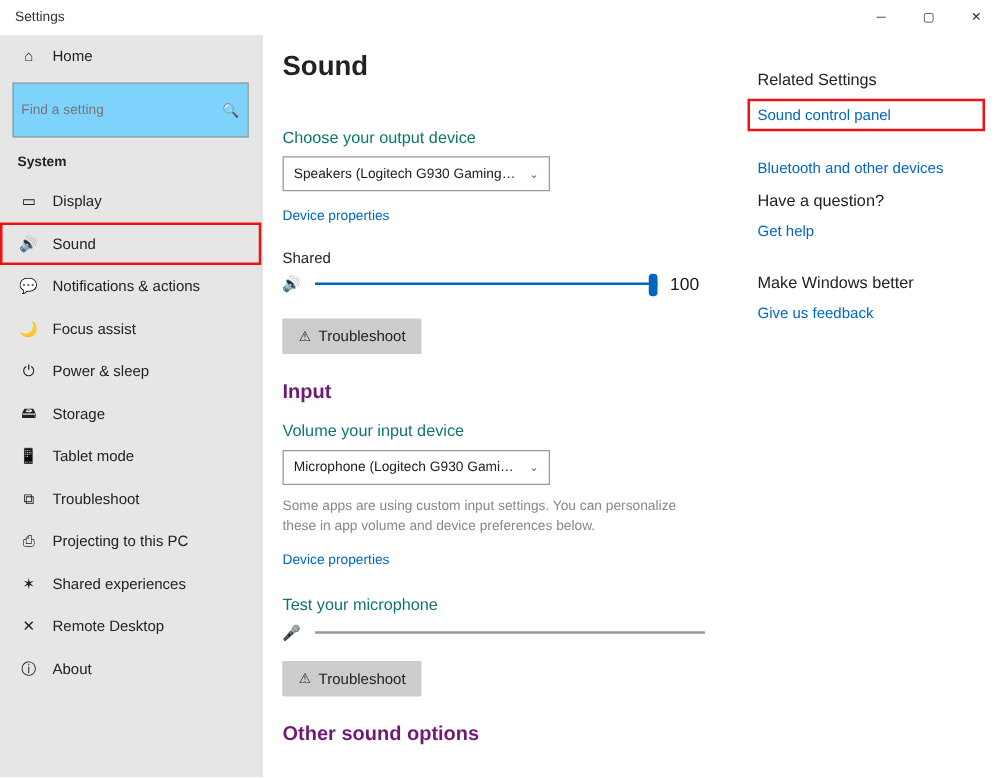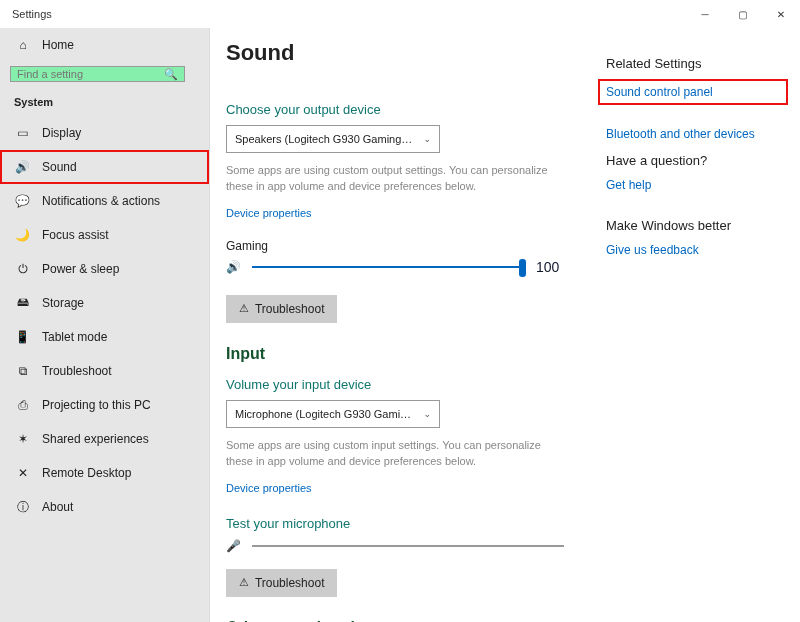--- a/index.html
+++ b/index.html
@@ -6,21 +6,21 @@
 body { width:800px; height:622px; background:#fff; overflow:hidden; position:relative; }
 
 .titlebar { position:absolute; top:0; left:0; right:0; height:28px; display:flex; align-items:center; }
 .titlebar .title { font-size:11px; color:#333; padding-left:12px; }
 .titlebar .btns { margin-left:auto; display:flex; }
 .titlebar .btns div { width:38px; height:28px; display:flex; align-items:center; justify-content:center; font-size:10px; color:#333; }
 
 .sidebar { position:absolute; top:28px; left:0; width:210px; bottom:0; background:#e6e6e6; border-right:1px solid #ddd; }
 .sidebar .home { display:flex; align-items:center; height:34px; padding:0 14px; font-size:12px; color:#222; }
 .sidebar .home .ic { width:18px; text-align:center; margin-right:10px; }
-.searchbox { margin:4px 24px 12px 10px; height:16px; border:1px solid #999; background:#86efac; display:flex; align-items:center; padding:0 6px; }
+.searchbox { margin:4px 10px 12px 10px; height:44px; border:1px solid #999; background:#7dd3fc; display:flex; align-items:center; padding:0 6px; }
 .searchbox input { border:none; background:transparent; outline:none; font-size:11px; flex:1; color:#333; }
 .searchbox .sic { font-size:11px; color:#666; }
 .grouphdr { font-size:11px; font-weight:600; color:#222; padding:2px 14px 8px; }
 .navitem { display:flex; align-items:center; height:34px; padding:0 14px; font-size:12px; color:#222; }
 .navitem .ic { width:18px; text-align:center; margin-right:10px; font-size:12px; color:#222; }
 .navitem.hl { outline:2px solid #e11; outline-offset:-2px; }
 
 .main { position:absolute; top:28px; left:210px; width:370px; bottom:0; padding:12px 16px; overflow:hidden; }
 .main h1 { font-size:22px; font-weight:600; color:#222; margin-bottom:36px; }
 .main .label { font-size:13px; color:#0f766e; margin-bottom:8px; }
@@ -29,21 +29,21 @@
 .desc { font-size:11px; color:#888; line-height:1.45; margin-bottom:8px; }
 .link { font-size:11px; color:#0067c0; margin-bottom:16px; display:inline-block; }
 .vollabel { font-size:12px; color:#222; margin-top:4px; margin-bottom:6px; }
 .volrow { display:flex; align-items:center; margin-bottom:20px; }
 .volrow .ic { width:16px; font-size:12px; }
 .track { flex:1; height:2px; background:#0067c0; position:relative; margin:0 10px; }
 .thumb { position:absolute; right:0; top:-7px; width:7px; height:18px; background:#0067c0; border-radius:3px; }
 .volval { font-size:14px; color:#0f172a; width:28px; }
 .btn { height:28px; background:#ccc; border:1px solid #ccc; padding:0 12px; display:inline-flex; align-items:center; font-size:12px; color:#222; margin-bottom:22px; }
 .btn .ic { margin-right:6px; font-size:11px; }
-.subhdr { font-size:16px; font-weight:600; color:#14532d; margin-bottom:14px; }
+.subhdr { font-size:16px; font-weight:600; color:#701a75; margin-bottom:14px; }
 .testrow { display:flex; align-items:center; margin-bottom:16px; }
 .testrow .ic { width:16px; font-size:12px; }
 .testtrack { flex:1; height:2px; background:#999; margin-left:10px; }
 
 .rail { position:absolute; top:56px; right:14px; width:180px;margin-left:23px; }
 .rail .hdr { font-size:13px; color:#222; margin-bottom:10px; }
 .rail .lnk { font-size:12px; color:#0067c0; margin-bottom:12px; display:block; }
 .rail .lnk.hl { outline:2px solid #e11; padding:4px 6px; margin-left:-6px; margin-bottom:24px; }
 .rail .gap { height:14px; }
 </style>
@@ -121,24 +121,23 @@
 </div>
 
 <div class="main">
   <h1>Sound</h1>
 
   <div class="label">Choose your output device</div>
   <div class="select">
     <span>Speakers (Logitech G930 Gaming…</span>
     <span class="chev">⌄</span>
   </div>
-  <div class="desc">Some apps are using custom output settings. You can personalize these in app volume and device preferences below.</div>
   <a class="link">Device properties</a>
 
-  <div class="vollabel">Gaming</div>
+  <div class="vollabel">Shared</div>
   <div class="volrow">
     <span class="ic">🔊</span>
     <div class="track">
       <div class="thumb"></div>
     </div>
     <span class="volval">100</span>
   </div>
   <div class="btn">
     <span class="ic">⚠</span>
     <span>Troubleshoot</span>

